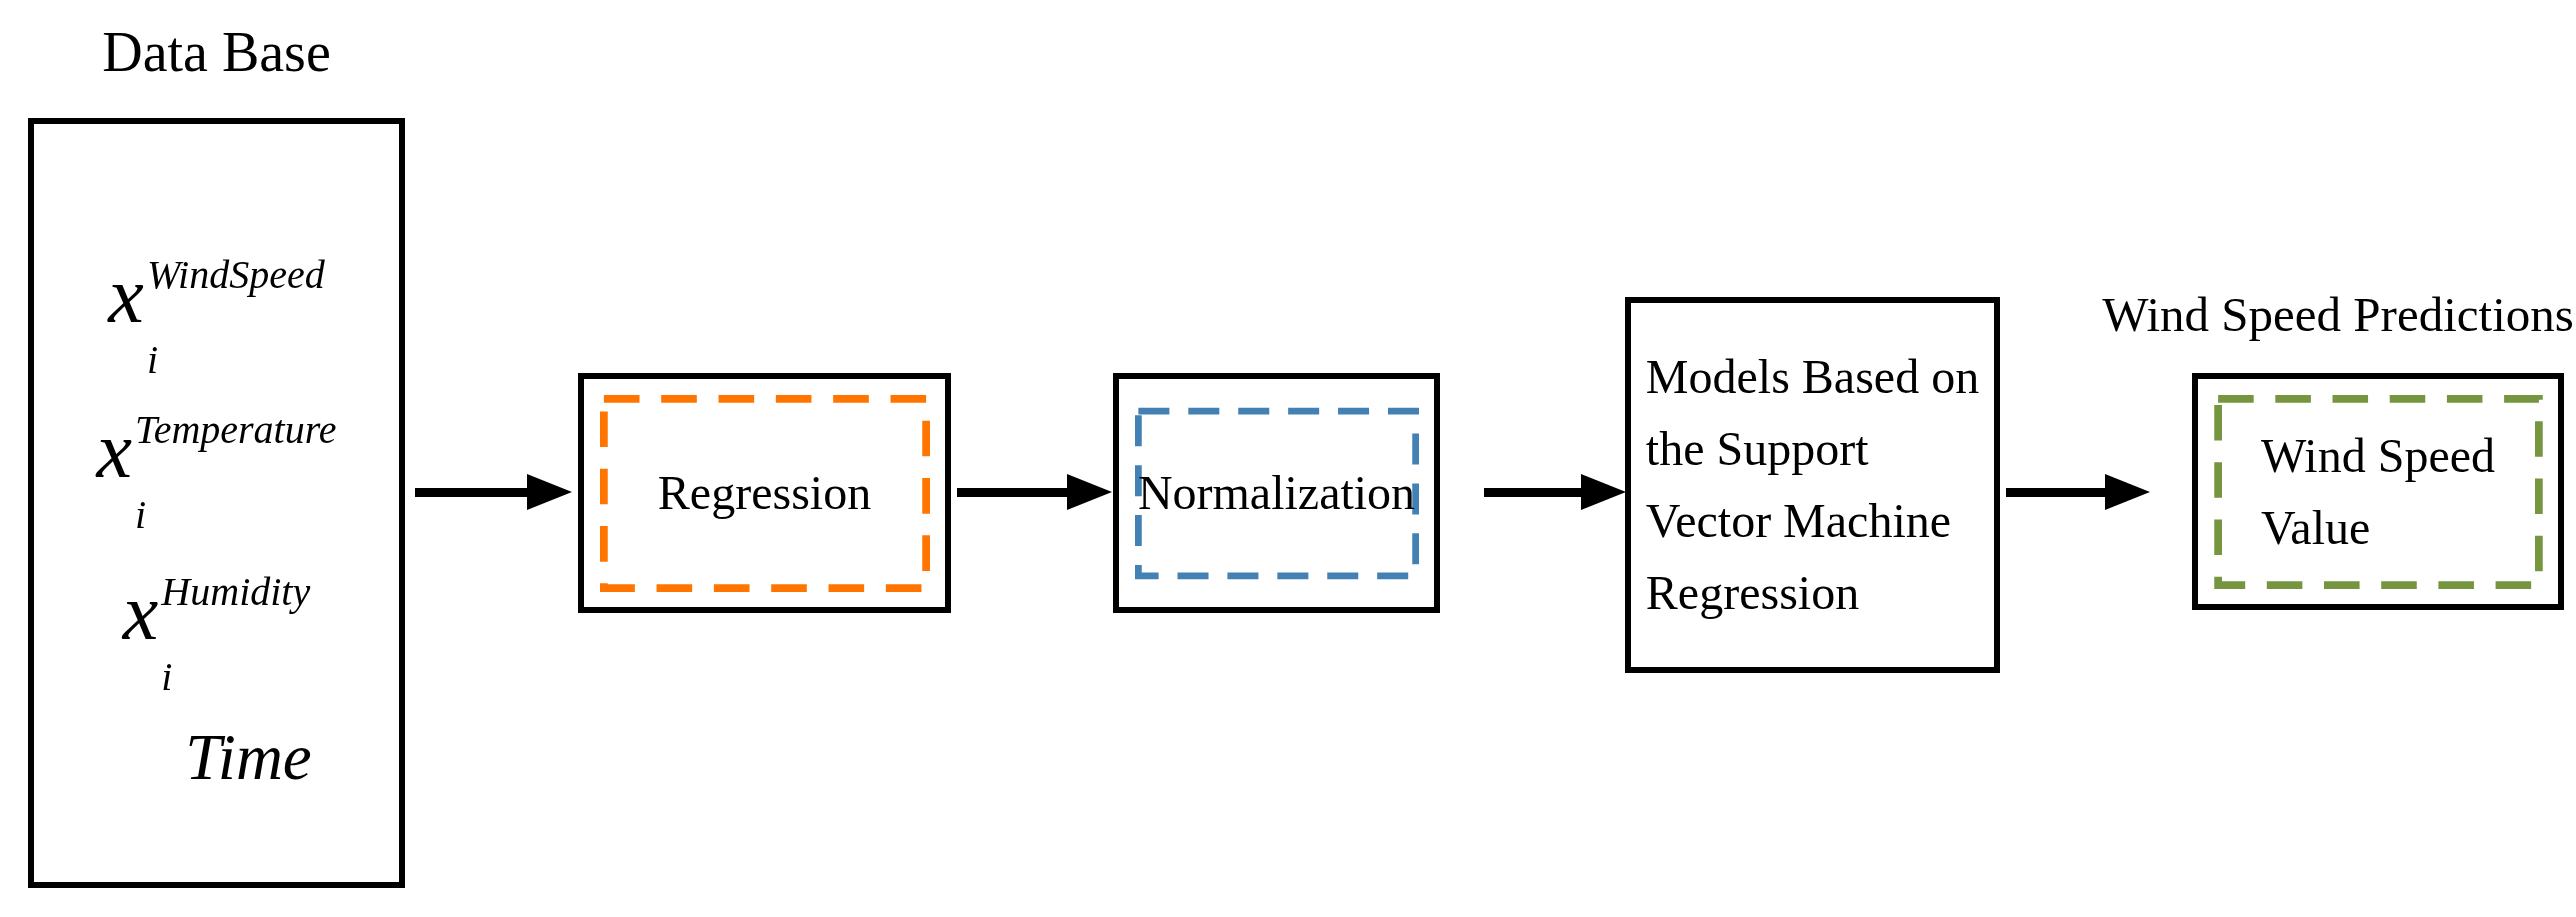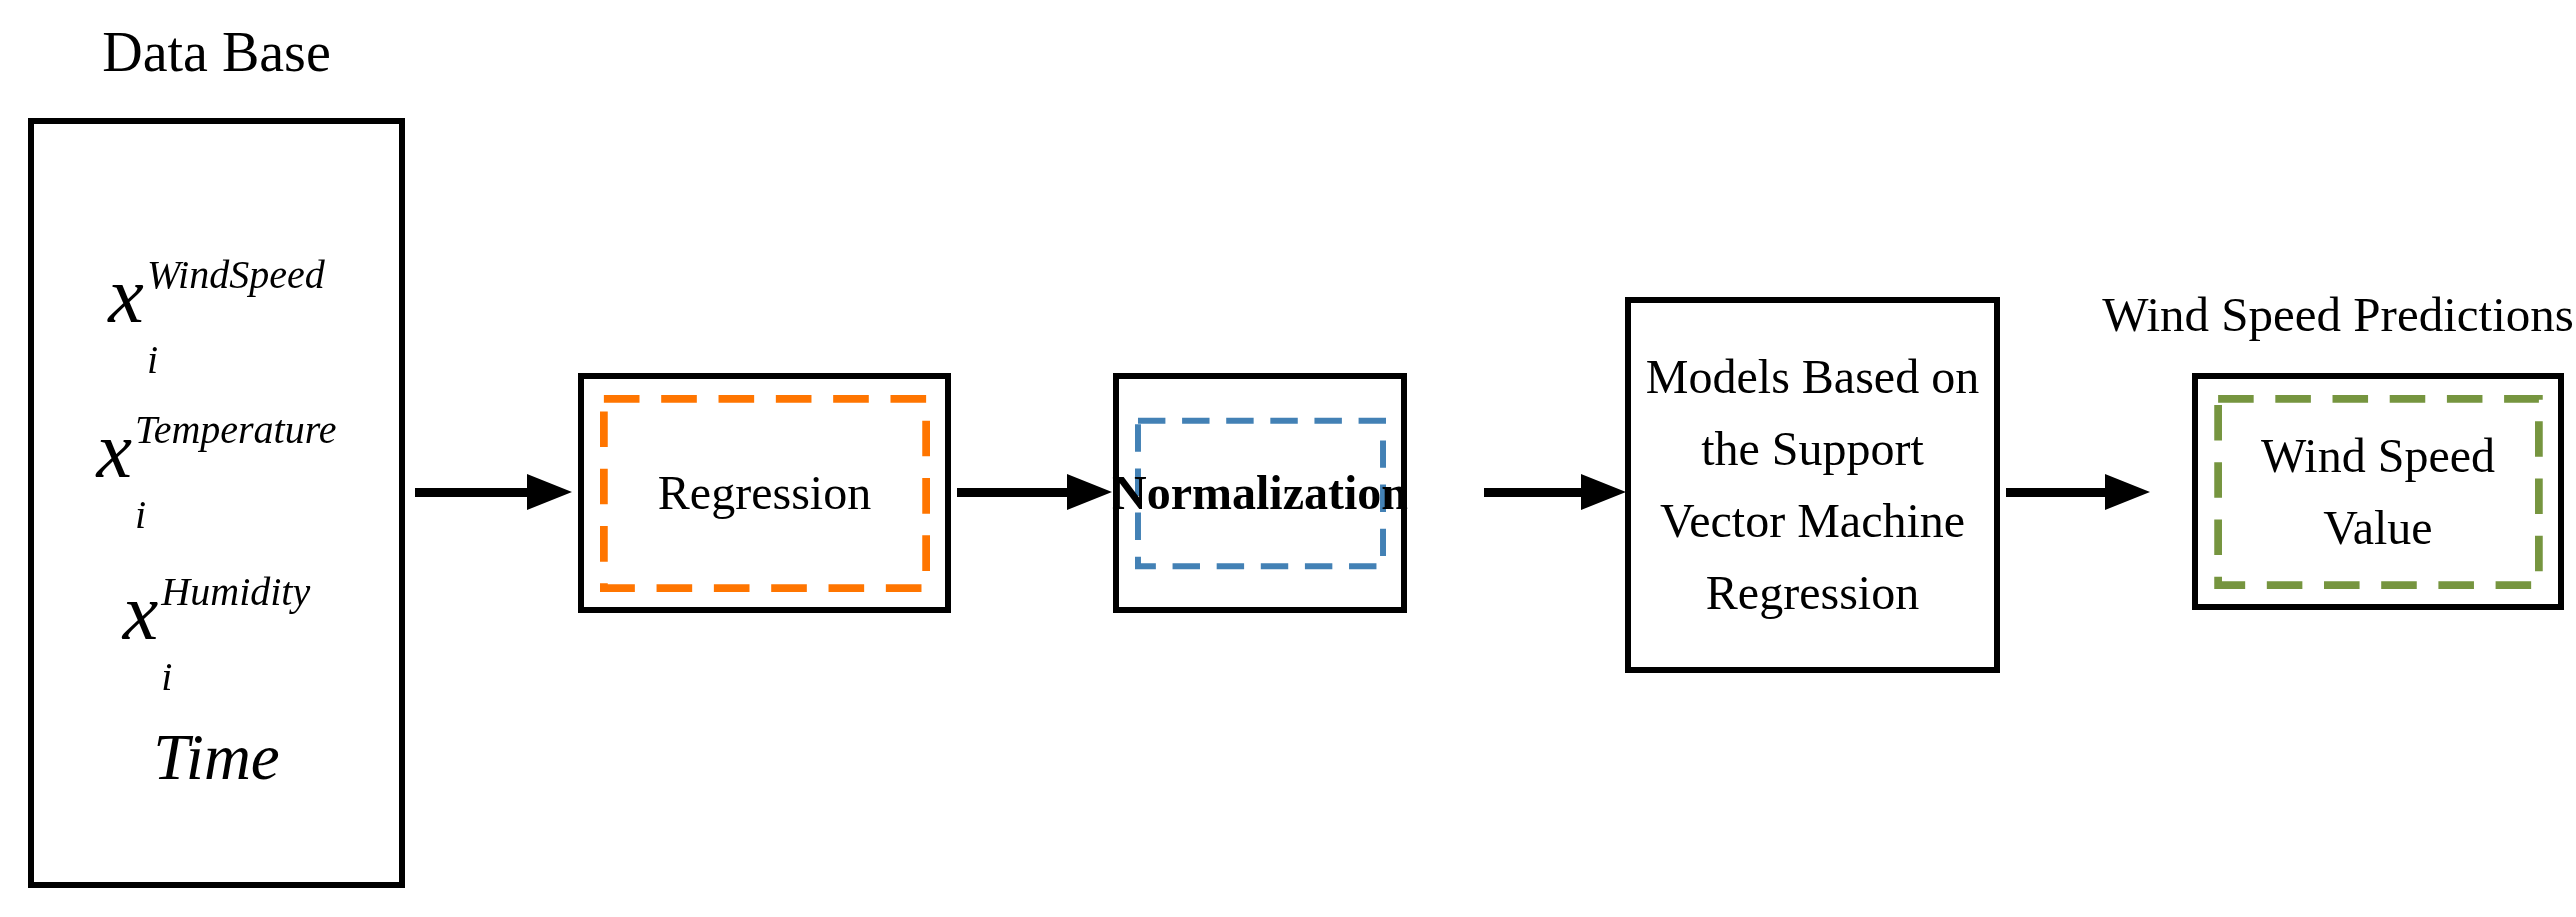--- a/index.html
+++ b/index.html
@@ -18,29 +18,29 @@
   
   .db-box{left:28px;top:118px;width:377px;height:770px;}
   .math-item{position:absolute;left:0;width:100%;display:flex;
              justify-content:center;align-items:flex-start;font-style:italic;}
   .mi-1{top:131px;} .mi-2{top:286px;} .mi-3{top:448px;}
   .mi-base{font-size:80px;line-height:1;font-style:italic;}
   .mi-stack{display:inline-flex;flex-direction:column;align-items:flex-start;margin-left:3.1px;gap:36px;}
   .mi-sup{font-size:40px;line-height:1;font-style:italic;white-space:nowrap;}
   .mi-sub{font-size:40px;line-height:1;font-style:italic;margin-top:9.3px;}
   .time-label{position:absolute;left:0;top:601px;width:100%;text-align:center;
-              font-size:65px;line-height:1;font-style:italic;}
+              font-size:65px;line-height:1;font-style:italic;padding-left:32px;}
 
   
   .stage{display:flex;align-items:center;justify-content:center;}
   .stage-regression{left:578px;top:373px;width:373px;height:240px;}
-  .stage-normalization{left:1113px;top:373px;width:294px;height:240px;font-weight:bold;}
+  .stage-normalization{left:1113px;top:373px;width:327px;height:240px;}
   .stage-svm{left:1625px;top:297px;width:375px;height:376px;}
   .stage-output{left:2152px;top:373px;width:372px;height:237px;margin-left:40px;}
-  .stage-text{position:relative;z-index:1;text-align:center;font-size:48px;line-height:1.5;}
+  .stage-text{position:relative;z-index:1;font-size:48px;line-height:1.5;}
   .stage-text .line{display:block;white-space:nowrap;}
 
   
   svg.dash{position:absolute;left:15.5px;top:15.5px;
            width:calc(100% - 31px);height:calc(100% - 31px);overflow:visible;}
   svg.dash rect{x:5px;y:5px;width:calc(100% - 10px);height:calc(100% - 10px);
                 fill:none;stroke-width:10px;stroke-dasharray:46 28;}
 
   
   .arrow{position:absolute;height:37px;top:474px;}

